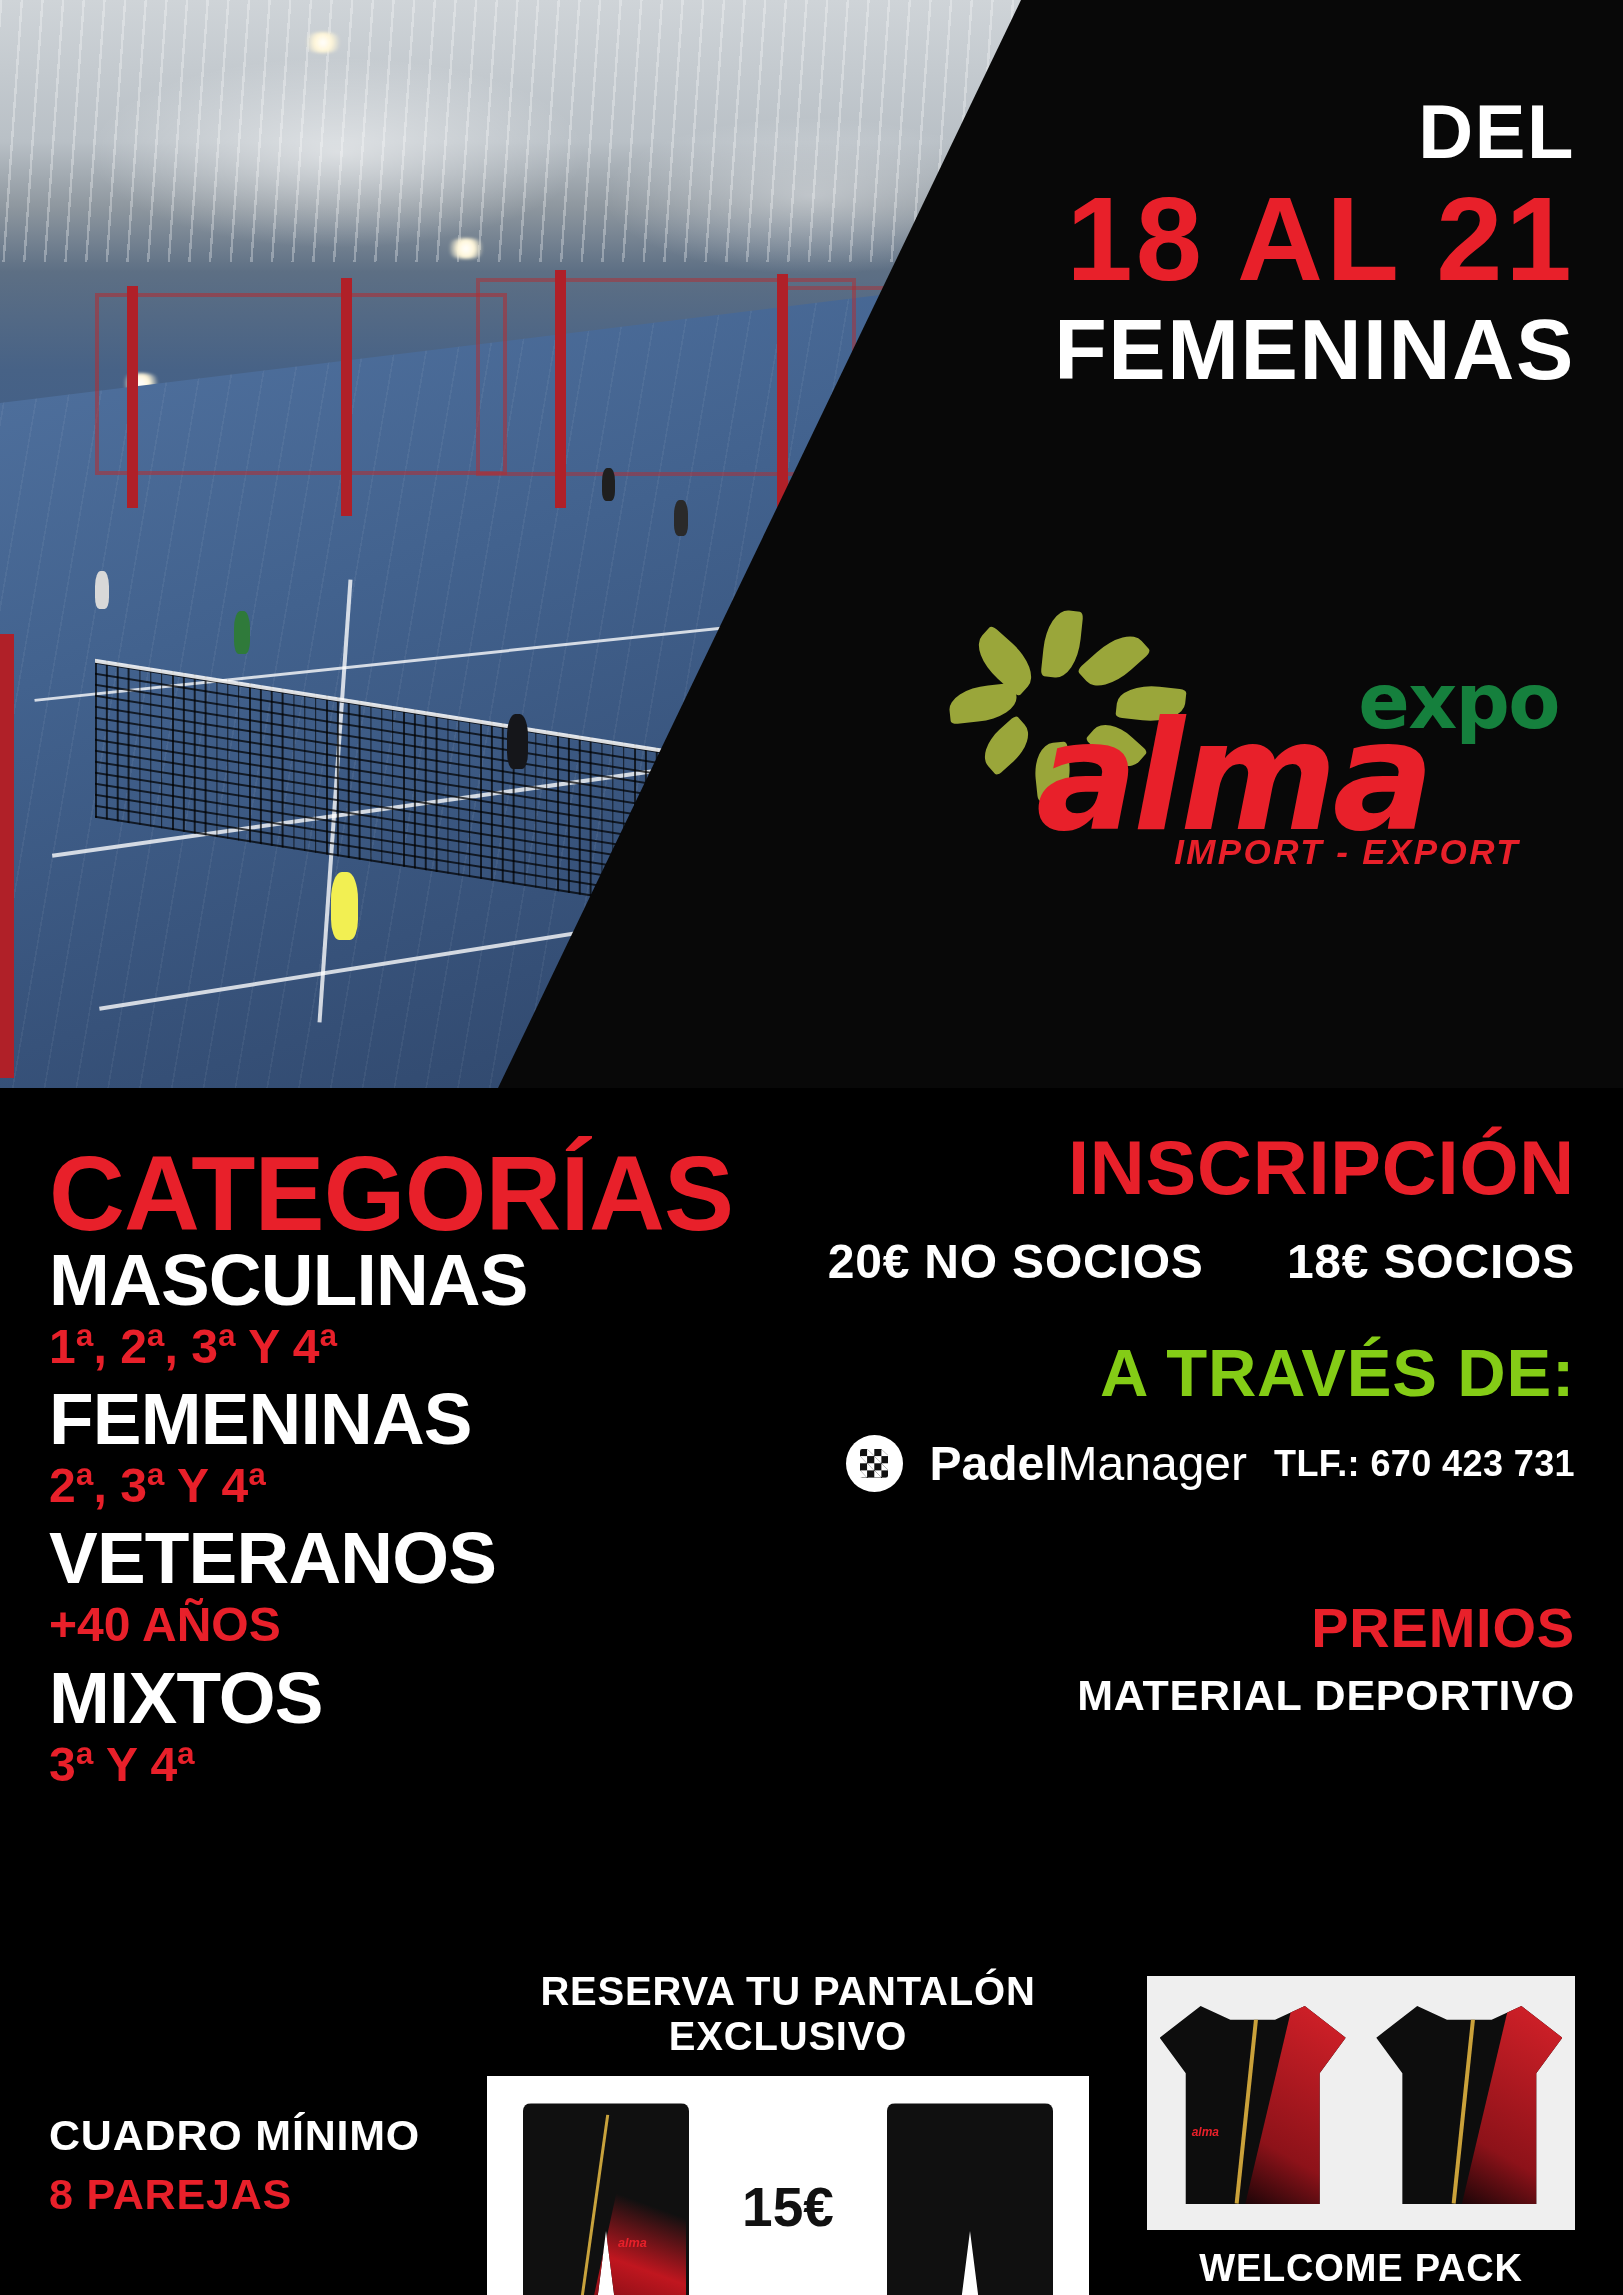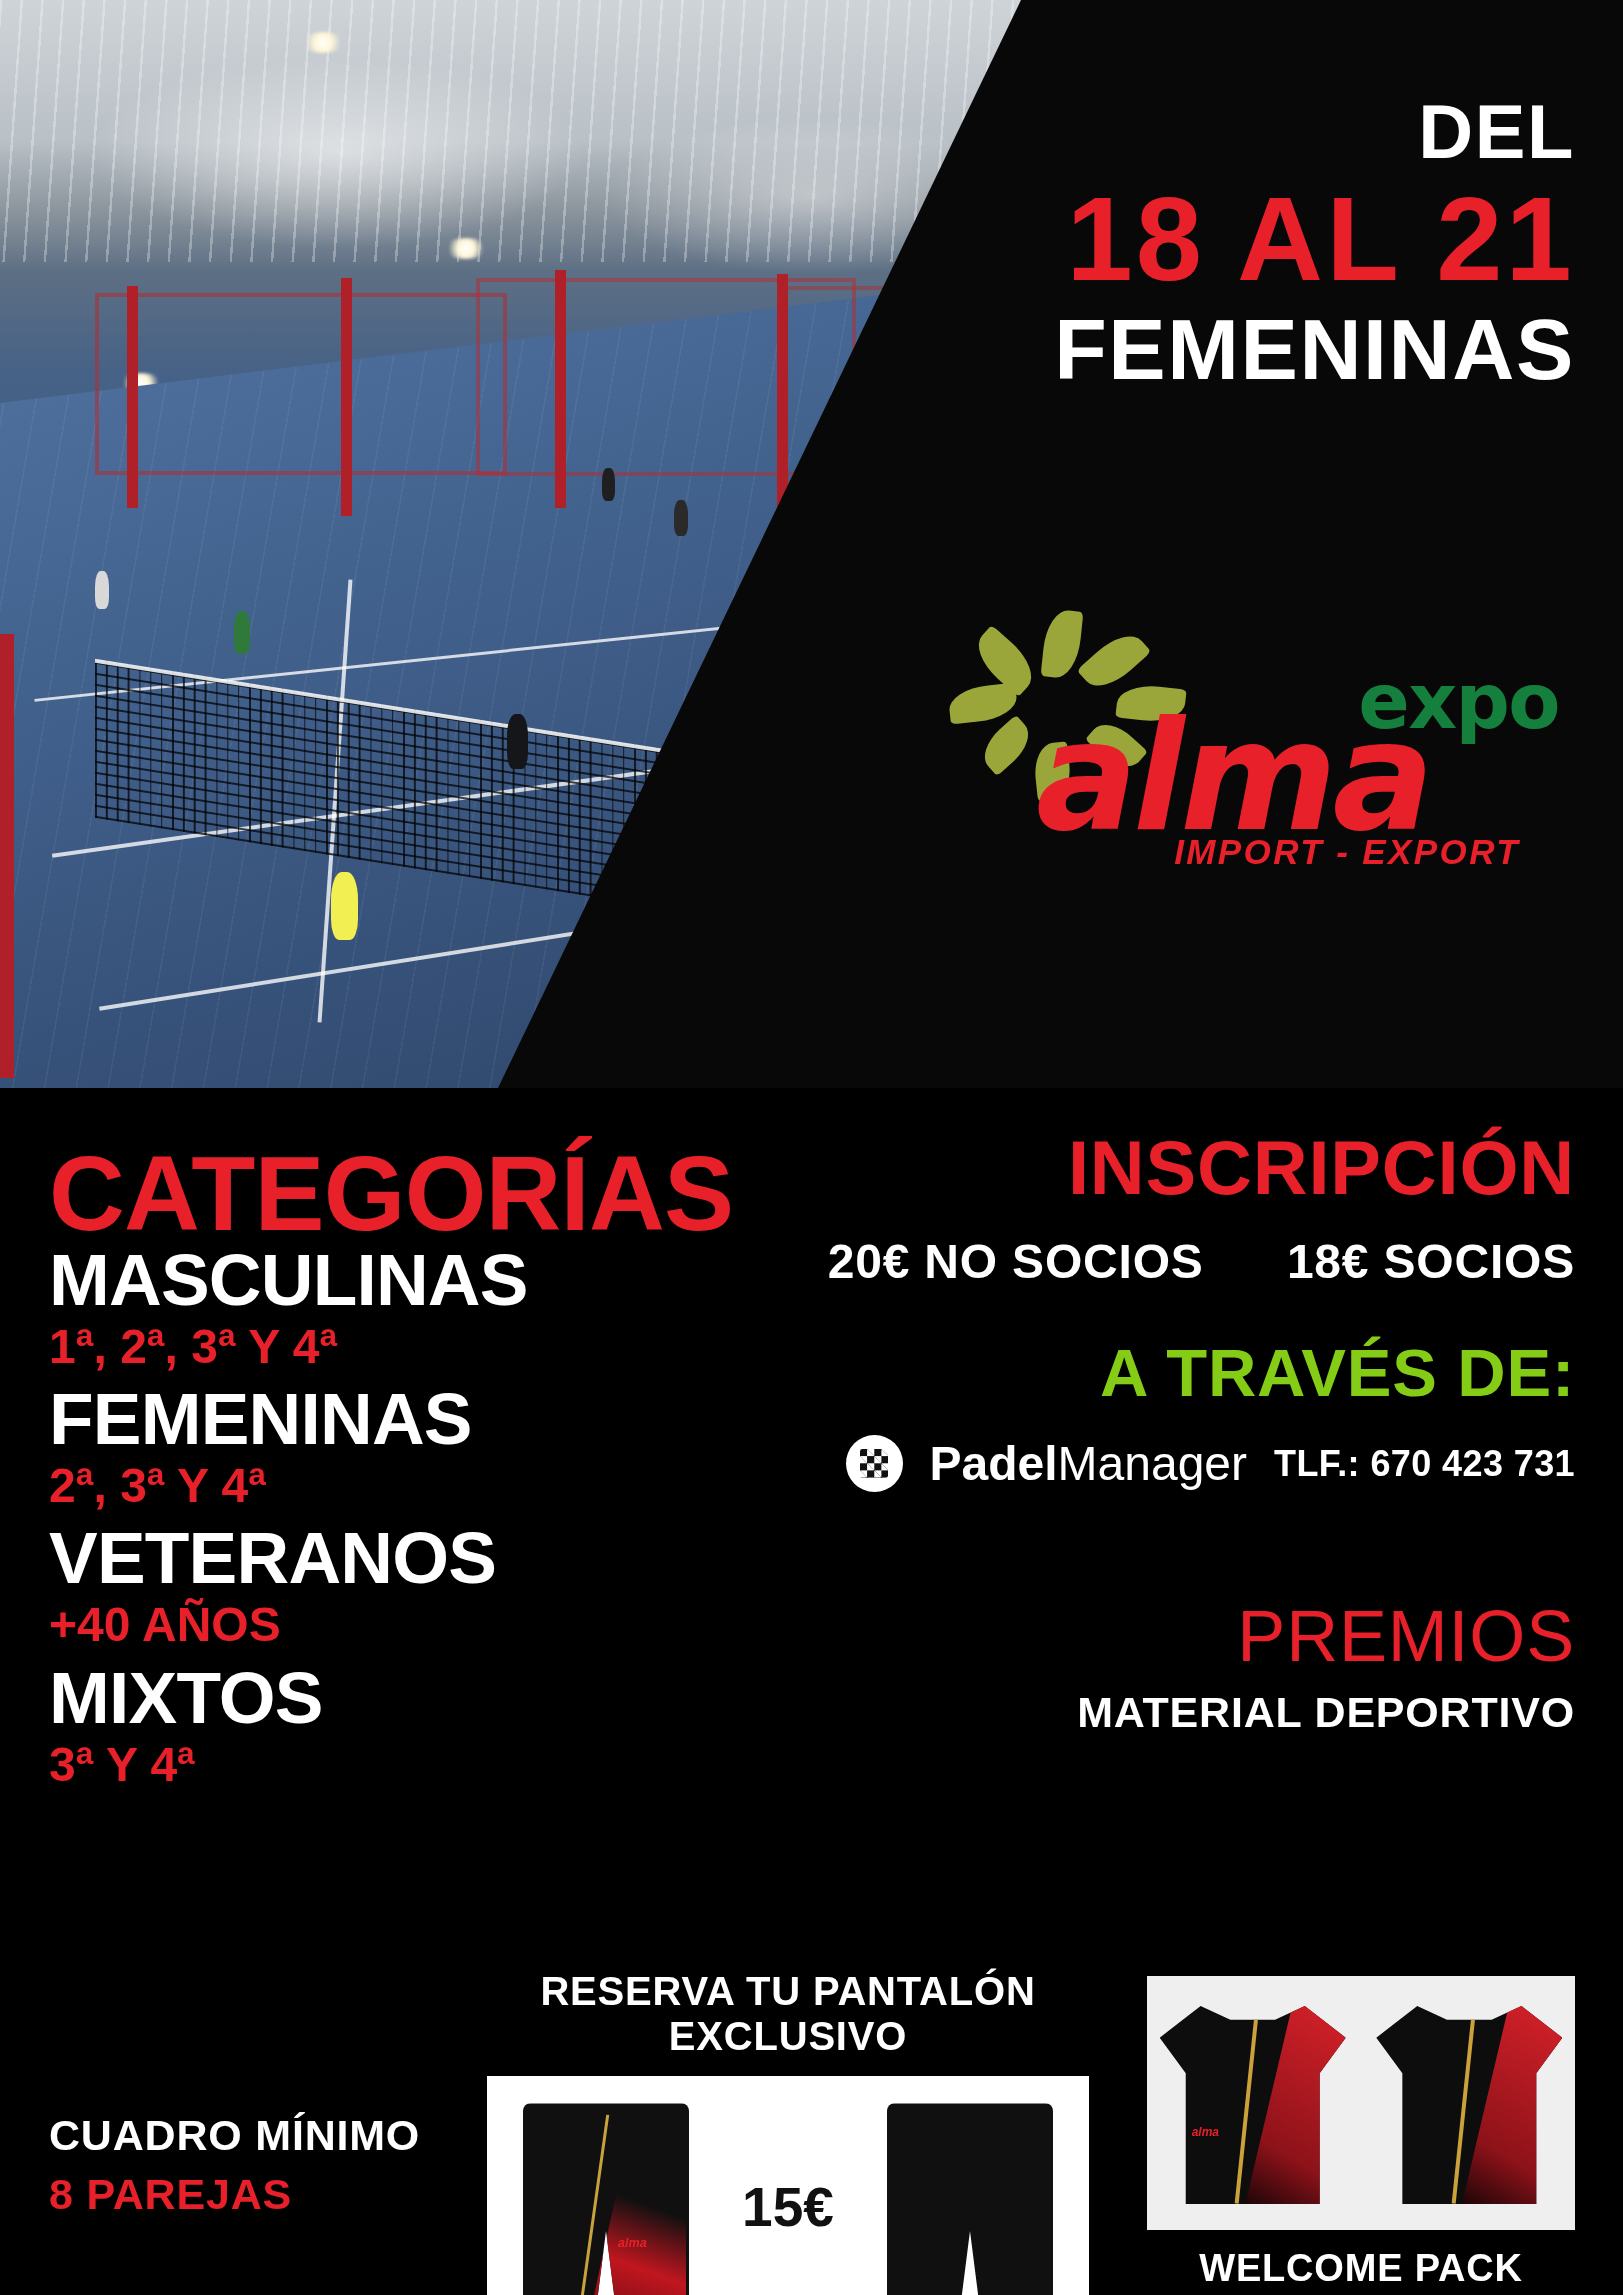--- a/index.html
+++ b/index.html
@@ -87,21 +87,21 @@
   .pm-badge:after { content:""; position:absolute; left:14.3px; top:14.3px; width:28.5px; height:28.5px; background:#111;
     background-image:
       linear-gradient(45deg,#fff 25%, transparent 25%, transparent 75%, #fff 75%),
       linear-gradient(45deg,#fff 25%, transparent 25%, transparent 75%, #fff 75%);
     background-size:14.3px 14.3px; background-position:0 0, 7.1px 7.1px; border-radius:2.4px; }
   .pm-name { font-size:48px; font-weight:400; }
   .pm-name b { font-weight:800; }
   .pm-tel { font-size:36px; font-weight:700; letter-spacing:0.4px; }
 
   .premios { position:absolute; right:48px; top:507px; text-align:right; width:793px; }
-  .premios-title { font-size:72px; font-weight:400; color:#e8202a; letter-spacing:0.8px; }
+  .premios-title { font-size:56px; font-weight:700; color:#e8202a; letter-spacing:0.8px; }
   .premios-sub { font-size:43px; font-weight:700; letter-spacing:0.8px; margin-top:11px; }
 
   
   .shorts-promo { position:absolute; left:487px; top:881px; width:602px; }
   .shorts-title { text-align:center; font-size:40px; font-weight:700; letter-spacing:0.8px; }
   .shorts-box { margin-top:17.4px; width:602px; height:262px; background:#fff; position:relative; }
   .short { position:absolute; top:27px; width:166px; height:206px; background:#101010;
     border-radius:8px 8px 3.2px 3.2px;
     clip-path: polygon(0 0, 100% 0, 100% 100%, 56% 100%, 50% 62%, 44% 100%, 0 100%); }
   .short.left { left:36px; }

